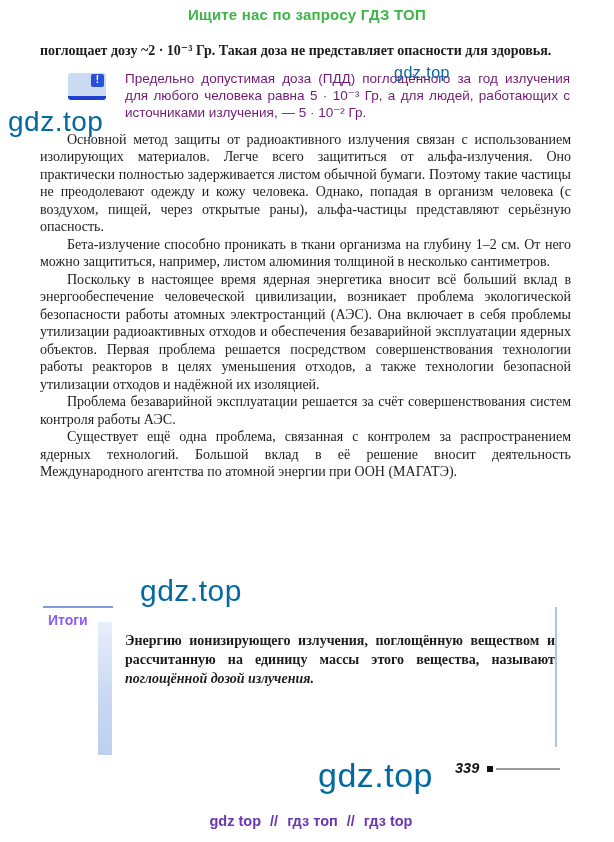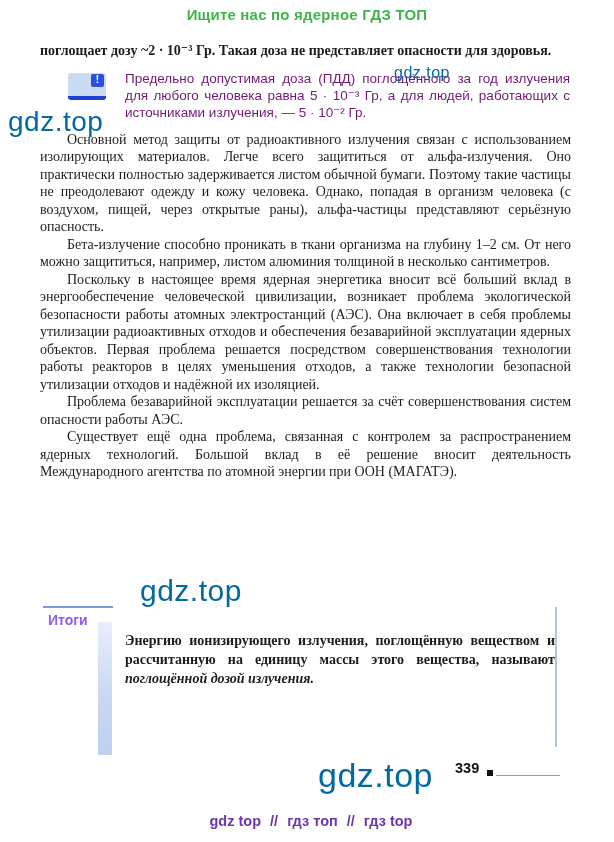--- a/index.html
+++ b/index.html
@@ -55,21 +55,21 @@
   .summary-rightline { position:absolute; top:2px; right:0; width:2px; height:140px; background:#aac6e8; }
   .summary-text {
     position:absolute; top:18px; left:82px; width:430px;
     font-size:14px; line-height:18.8px; text-align:justify;
   }
   .summary-def { margin-top:9px; font-weight:bold; }
   .summary-term { font-weight:bold; font-style:italic; }
   
   .pagenum-row {
     position:absolute; top:760px; left:455px; width:105px;
-    display:flex; align-items:flex-end;
+    display:flex; align-items:center;font-style:italic;
   }
   .pagenum {
     font-family:"Liberation Sans","DejaVu Sans",sans-serif;
     font-size:14.5px; font-weight:bold; color:#111;
   }
   .pagenum-square { width:6px; height:6px; background:#111; margin:2px 0 0 8px; }
   .pagenum-rule { flex:1; height:1.5px; background:#9a9a9a; margin:2px 0 0 3px; }
   
   .wm {
     position:absolute; font-family:"Liberation Sans","DejaVu Sans",sans-serif;
@@ -85,36 +85,36 @@
     display:flex; justify-content:center; gap:9px;
     font-family:"Liberation Sans","DejaVu Sans",sans-serif;
     font-size:14.5px; font-weight:bold; color:#6a37b0;padding-left:8px;
   }
 </style>
 </head>
 <body>
 
 <div class="page">
 
-  <div class="promo-header">Ищите нас по ядерное ГДЗ ТОП</div>
+  <div class="promo-header">Ищите нас по запросу ГДЗ ТОП</div>
 
   <div class="body-col">
     <p class="para para-intro">поглощает дозу ~2 · 10⁻³ Гр. Такая доза не представляет опасности для здоровья.</p>
 
     <div class="note-box">
       <div class="note-icon">
         <span class="note-badge">!</span>
       </div>
       <div class="note-text">Предельно допустимая доза (ПДД) поглощённого за год излучения для любого человека равна 5 · 10⁻³ Гр, а для людей, работающих с источниками излучения, — 5 · 10⁻² Гр.</div>
     </div>
 
     <p class="para">Основной метод защиты от радиоактивного излучения связан с использованием изолирующих материалов. Легче всего защититься от альфа-излучения. Оно практически полностью задерживается листом обычной бумаги. Поэтому такие частицы не преодолевают одежду и кожу человека. Однако, попадая в организм человека (с воздухом, пищей, через открытые раны), альфа-частицы представляют серьёзную опасность.</p>
     <p class="para">Бета-излучение способно проникать в ткани организма на глубину 1–2 см. От него можно защититься, например, листом алюминия толщиной в несколько сантиметров.</p>
     <p class="para">Поскольку в настоящее время ядерная энергетика вносит всё больший вклад в энергообеспечение человеческой цивилизации, возникает проблема экологической безопасности работы атомных электростанций (АЭС). Она включает в себя проблемы утилизации радиоактивных отходов и обеспечения безаварийной эксплуатации ядерных объектов. Первая проблема решается посредством совершенствования технологии работы реакторов в целях уменьшения отходов, а также технологии безопасной утилизации отходов и надёжной их изоляцией.</p>
-    <p class="para">Проблема безаварийной эксплуатации решается за счёт совершенствования систем опасности работы АЭС.</p>
+    <p class="para">Проблема безаварийной эксплуатации решается за счёт совершенствования систем контроля работы АЭС.</p>
     <p class="para">Существует ещё одна проблема, связанная с контролем за распространением ядерных технологий. Большой вклад в её решение вносит деятельность Международного агентства по атомной энергии при ООН (МАГАТЭ).</p>
   </div>
 
   <div class="summary-box">
     <div class="summary-topline"></div>
     <div class="summary-label">Итоги</div>
     <div class="summary-bar"></div>
     <div class="summary-rightline"></div>
     <div class="summary-text">
       <p class="summary-def"><span>Энергию ионизирующего излучения, поглощённую веществом и рассчитанную на единицу массы этого вещества, называют </span><span class="summary-term">поглощённой дозой излучения.</span></p>

